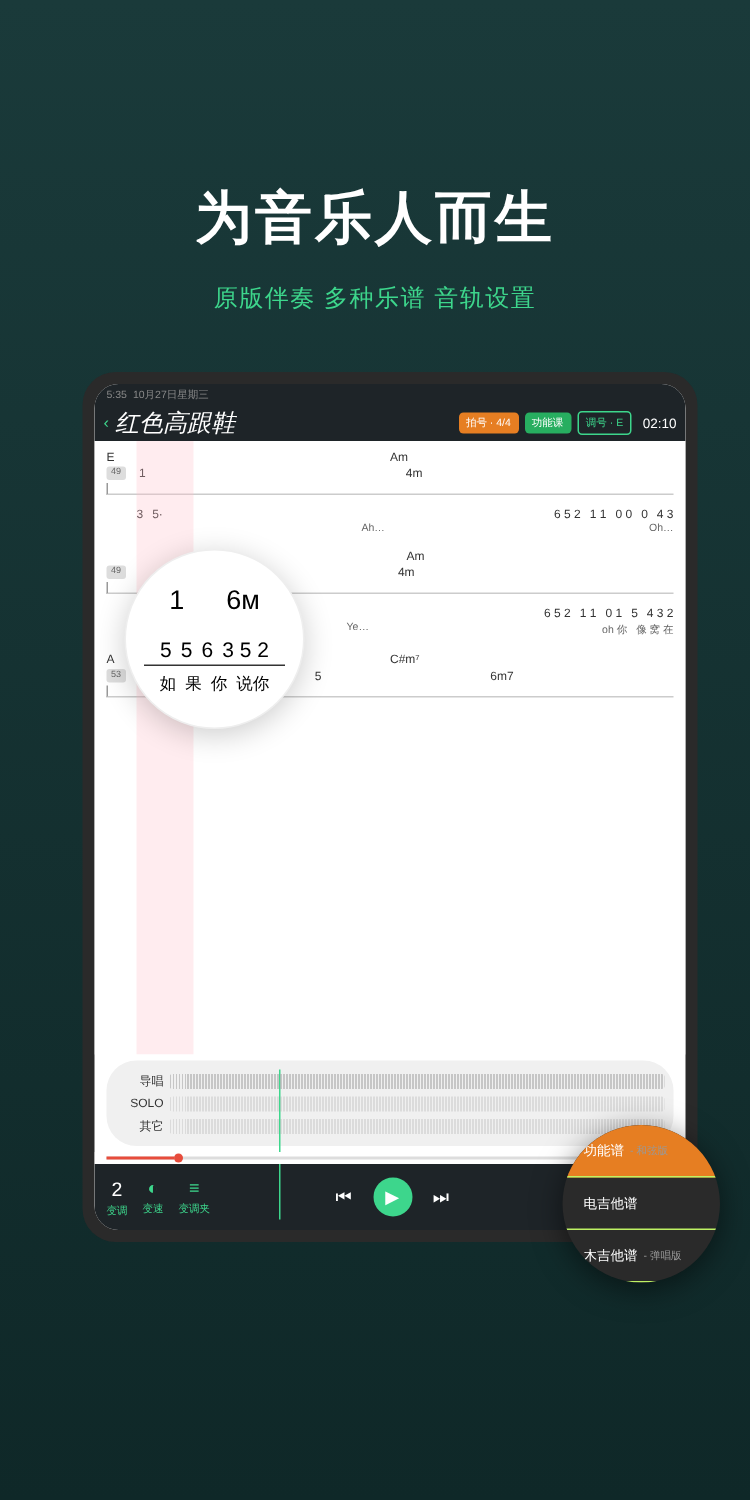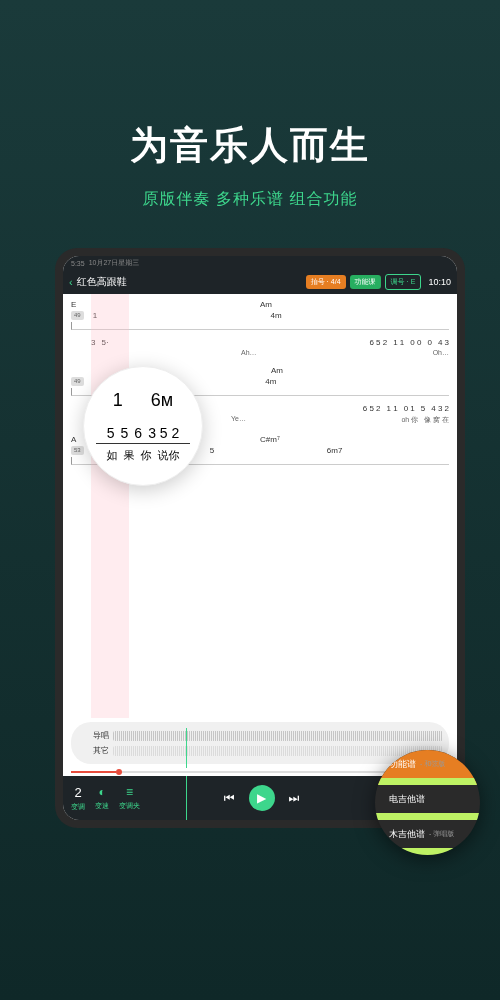--- a/index.html
+++ b/index.html
@@ -63,22 +63,23 @@
   gap: 4px;
 }
 .back-btn {
   color: #3dd68c;
   font-size: 11px;
   display: flex;
   align-items: center;
 }
 .song-title {
   color: #fff;
-  font-size: 10px;
+  font-size: 16px;
   flex: 1;
+  font-style: italic;
 }
 .chip {
   font-size: 7px;
   padding: 2px 5px;
   border-radius: 3px;
   color: #fff;
 }
 .chip-orange { background: #e67e22; }
 .chip-green { background: #27ae60; }
 .chip-outline { border: 1px solid #3dd68c; color: #3dd68c; }
@@ -271,46 +272,46 @@
   display: flex;
   flex-direction: column;
 }
 .popup-item {
   flex: 1;
   display: flex;
   align-items: center;
   padding-left: 14px;
   font-size: 9px;
   color: #fff;
-  border-bottom: 7px solid #bef264;
+  border-bottom: 1px solid #bef264;
 }
 .popup-item.active { background: #e67e22; }
 .popup-sub { color: #999; font-size: 7px; margin-left: 4px; }
 </style>
 </head>
 <body>
 
 <div class="hero-title">为音乐人而生</div>
-<div class="hero-subtitle">原版伴奏  多种乐谱  组合功能</div>
+<div class="hero-subtitle">原版伴奏  多种乐谱  音轨设置</div>
 
 <div class="tablet">
   <div class="tablet-inner">
 
     <div class="status-bar">
       <span>5:35</span>
       <span style="margin-left:4px">10月27日星期三</span>
     </div>
 
     <div class="header">
       <span class="back-btn">‹</span>
       <span class="song-title">红色高跟鞋</span>
       <span class="chip chip-orange">拍号 · 4/4</span>
       <span class="chip chip-green">功能课</span>
       <span class="chip chip-outline">调号 · E</span>
-      <span class="timer">10:10</span>
+      <span class="timer">02:10</span>
     </div>
 
     <div class="score-area">
       <div class="highlight-col"></div>
 
       <div class="chord-row">
         <span class="chord-cell">E</span>
         <span class="chord-cell"></span>
         <span class="chord-cell">Am</span>
         <span class="chord-cell"></span>
@@ -403,20 +404,24 @@
           <span>说你</span>
         </div>
       </div>
     </div>
 
     <div class="track-panel" style="position:relative">
       <div class="track-playhead"></div>
       <div class="track-row">
           <span class="track-label">导唱</span>
           <div class="track-wave"></div>
+        </div>
+      <div class="track-row">
+          <span class="track-label">SOLO</span>
+          <div class="track-wave" style="width:20%;opacity:0.3"></div>
         </div>
       <div class="track-row">
           <span class="track-label">其它</span>
           <div class="track-wave" style="opacity:0.3"></div>
         </div>
     </div>
 
     <div class="seekbar">
       <div class="seek-track">
           <div class="seek-fill"></div>

